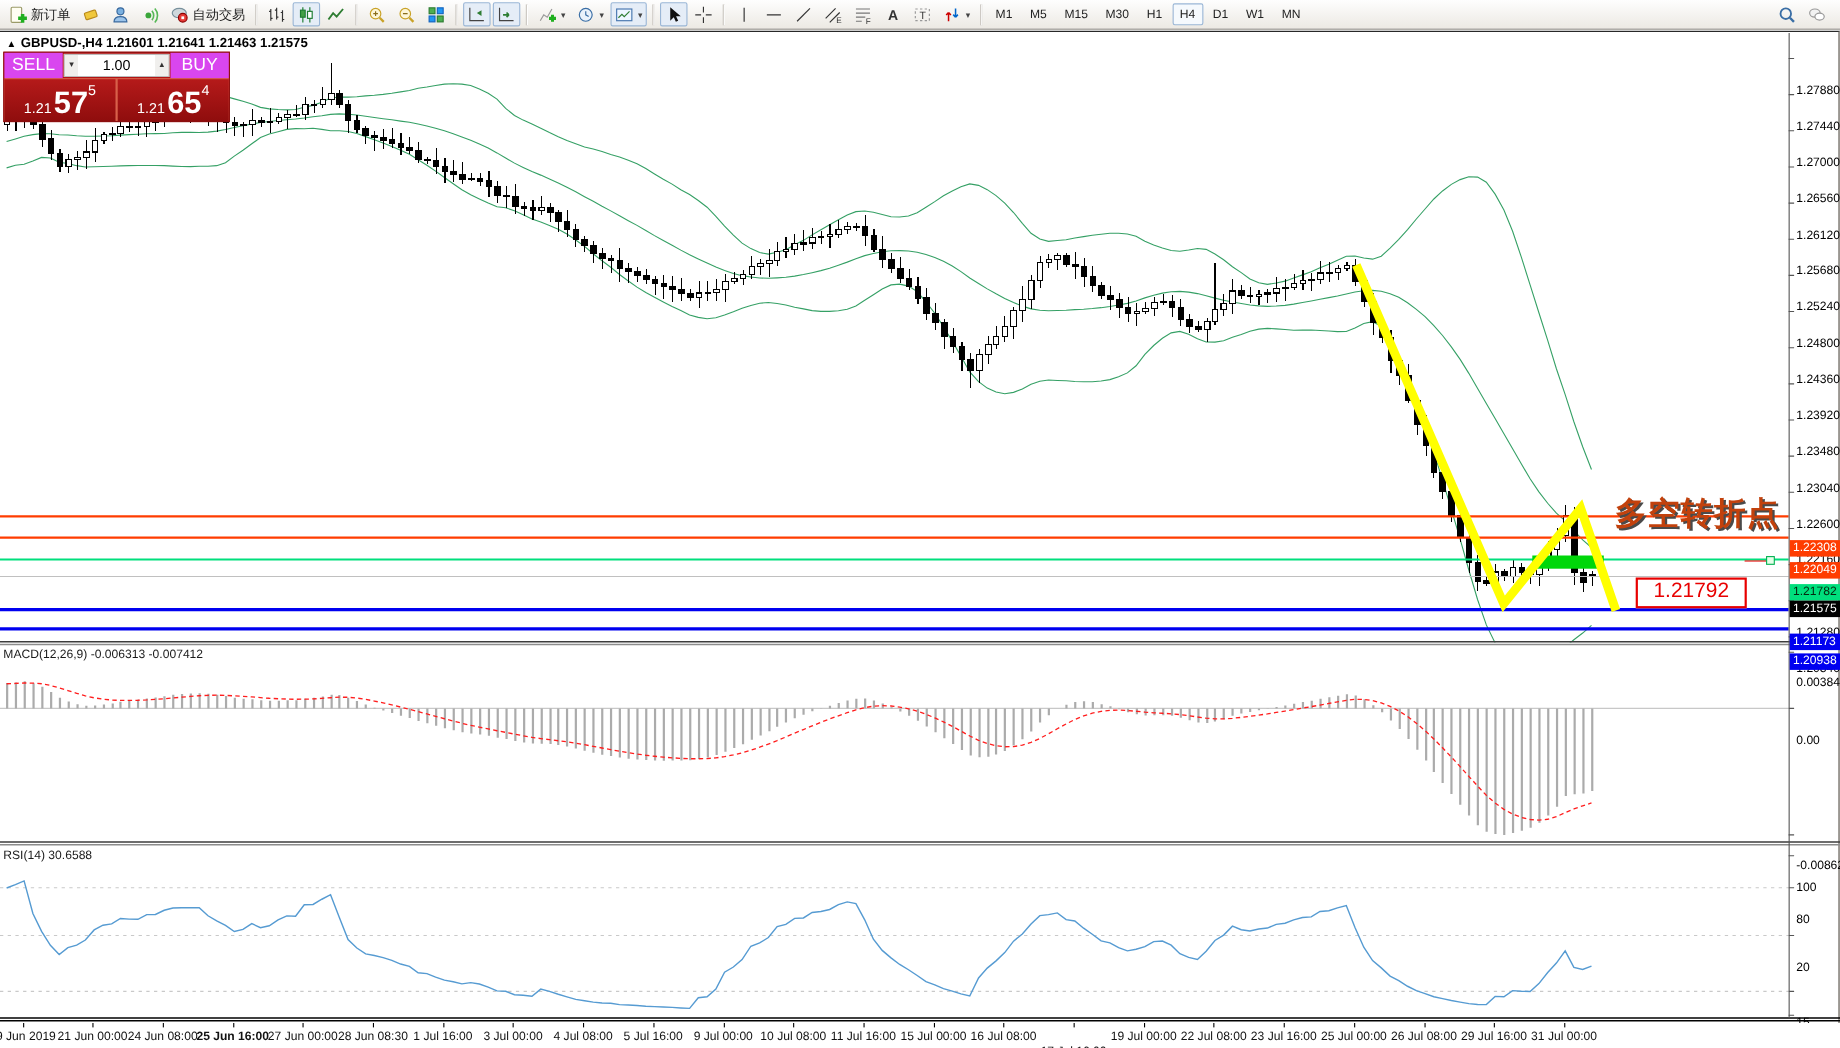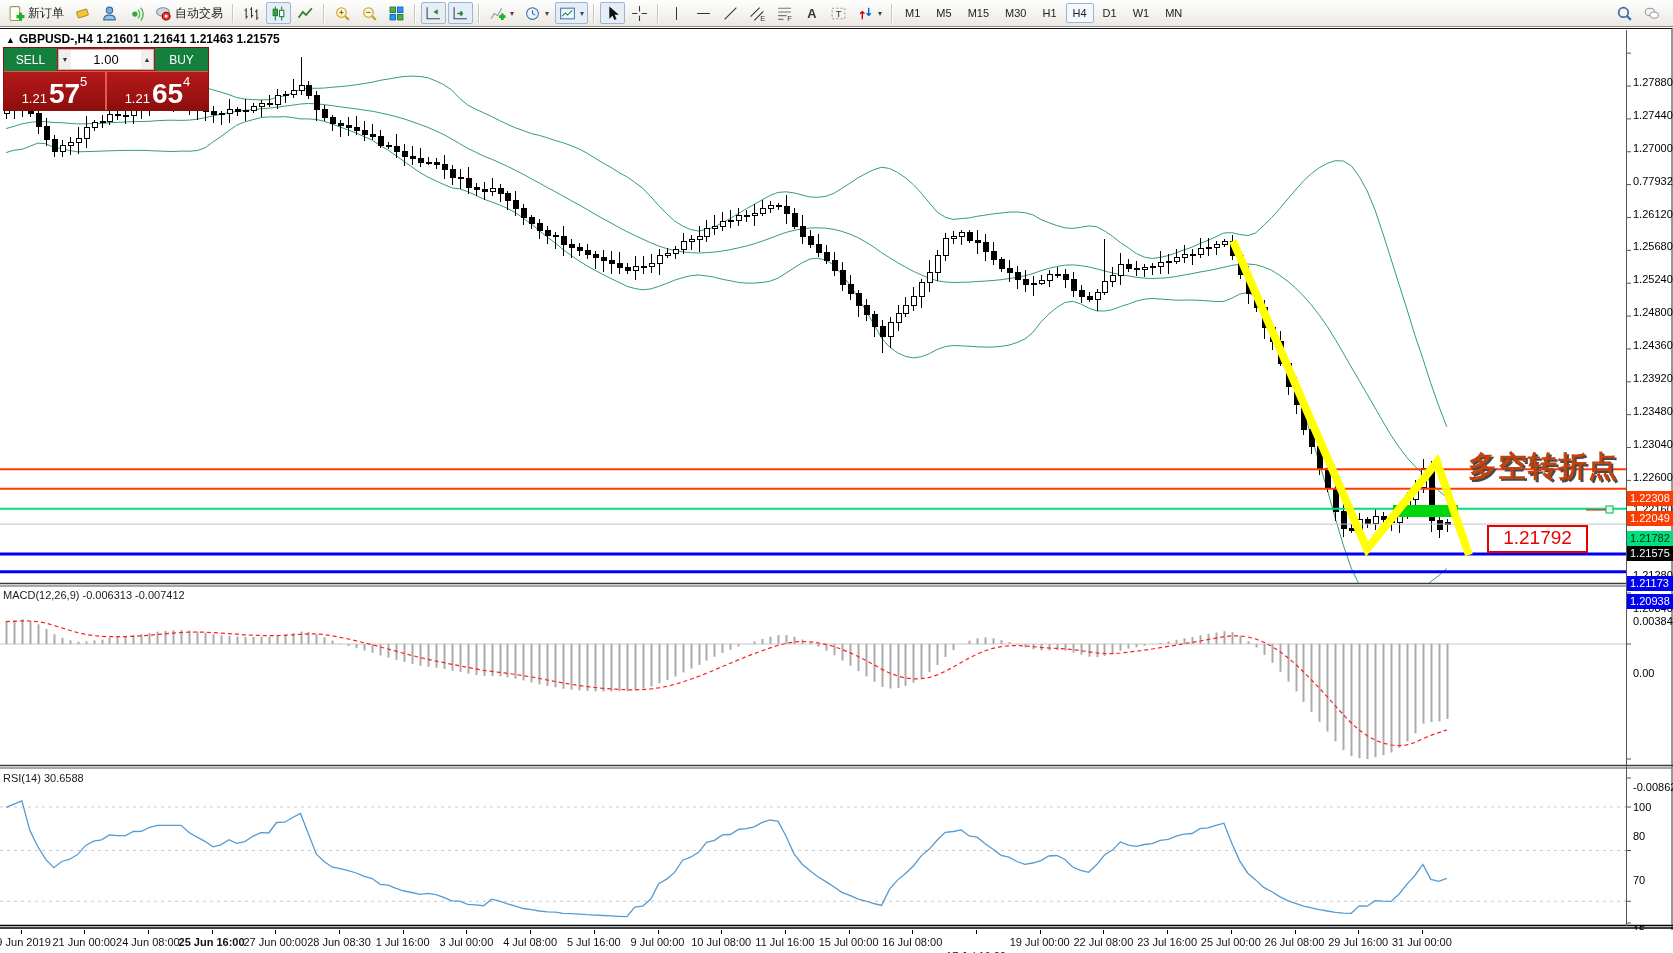--- a/index.html
+++ b/index.html
@@ -23,21 +23,21 @@
   #labels{position:absolute;left:0;top:0;width:1673px;height:925px;pointer-events:none}
   .axis-lbl{position:absolute;font-size:11px;line-height:14px;height:14px;color:#000;white-space:nowrap}
   .chip{position:absolute;font-size:11px;line-height:15px;height:15px;width:46px;text-align:left;padding-left:3px;white-space:nowrap}
   .time-lbl{position:absolute;font-size:11px;line-height:14px;color:#111;transform:translateX(-50%);white-space:nowrap}
   #chart-title{position:absolute;left:6px;top:3px;font-size:12px;font-weight:bold;color:#000;z-index:5}
   #chart-title .tri{font-size:9px;margin-right:4px;font-weight:normal}
   .pane-label{position:absolute;left:3px;font-size:11px;color:#1a1a1a;z-index:5}
   
   #trade-panel{position:absolute;left:3px;top:18px;width:204px;background:#b31414;border:1px solid #8c0f0f;z-index:10}
   .tp-row1{display:flex;height:23px}
-  .tp-btn{flex:0 0 53px;background:#15803d;color:#fff;border:none;font-size:12px;font-family:"Liberation Sans",sans-serif}
+  .tp-btn{flex:0 0 53px;background:#d946ef;color:#fff;border:none;font-size:16px;font-family:"Liberation Sans",sans-serif}
   .tp-spin{flex:1;display:flex;background:#fff;border:1px solid #bbb;box-sizing:border-box;margin:1px}
   .spin-btn{width:17px;border:none;background:#f0efed;color:#333;font-size:7px;padding:0}
   .tp-spin input{width:100%;min-width:0;border:none;outline:none;text-align:center;font-size:13px;font-family:"Liberation Sans",sans-serif}
   .tp-row2{display:flex;gap:2px;background:#d8604a;padding-top:1px}
   .tp-quote{flex:1;height:36px;background:linear-gradient(#b51a1a,#8f0d0d);color:#fff;display:flex;align-items:flex-end;justify-content:center;padding-bottom:2px}
   .q-small{font-size:13px;margin-right:2px;line-height:18px}
   .q-big{font-size:28px;font-weight:bold;line-height:28px}
   .q-sup{font-size:13px;line-height:13px;align-self:flex-start;margin-top:3px}
   
   #cn-note{position:absolute;font-size:29px;font-weight:bold;color:#00d800;letter-spacing:1px;
@@ -857,21 +857,21 @@
       <line x1="1626" y1="893" x2="1631" y2="893" stroke="#555"></line>
       <rect x="1393" y="475" width="65" height="12" fill="#00d70a"></rect>
       <polyline points="1233,211 1367,519 1437,432 1469,525" fill="none" stroke="#ffff00" stroke-width="8"></polyline>
       <line x1="1586" y1="480" x2="1607" y2="480" stroke="#e80000"></line>
       <rect x="1606" y="476" width="7" height="7" fill="#e4ffe9" stroke="#00b050"></rect>
     </svg>
   <div id="labels">
       <div class="axis-lbl" style="left: 1633px; top: 46.1549px; text-align: center;">1.27880</div>
       <div class="axis-lbl" style="left: 1633px; top: 79.02px;">1.27440</div>
       <div class="axis-lbl" style="left: 1633px; top: 111.885px;">1.27000</div>
-      <div class="axis-lbl" style="left: 1633px; top: 144.75px;">0.77932</div>
+      <div class="axis-lbl" style="left: 1633px; top: 144.75px;">1.26560</div>
       <div class="axis-lbl" style="left: 1633px; top: 177.615px;">1.26120</div>
       <div class="axis-lbl" style="left: 1633px; top: 210.48px;">1.25680</div>
       <div class="axis-lbl" style="left: 1633px; top: 243.345px;">1.25240</div>
       <div class="axis-lbl" style="left: 1633px; top: 276.21px;">1.24800</div>
       <div class="axis-lbl" style="left: 1633px; top: 309.075px;">1.24360</div>
       <div class="axis-lbl" style="left: 1633px; top: 341.94px;">1.23920</div>
       <div class="axis-lbl" style="left: 1633px; top: 374.805px;">1.23480</div>
       <div class="axis-lbl" style="left: 1633px; top: 407.67px;">1.23040</div>
       <div class="axis-lbl" style="left: 1633px; top: 440.535px;">1.22600</div>
       <div class="axis-lbl" style="left: 1633px; top: 473.4px;">1.22160</div>
@@ -882,21 +882,21 @@
       <div class="chip" style="left: 1627px; top: 481.691px; background: rgb(255, 60, 0); color: rgb(255, 255, 255);">1.22049</div>
       <div class="chip" style="left: 1627px; top: 501.634px; background: rgb(0, 223, 125); color: rgb(5, 40, 15);">1.21782</div>
       <div class="chip" style="left: 1627px; top: 517.096px; background: rgb(0, 0, 0); color: rgb(255, 255, 255);">1.21575</div>
       <div class="chip" style="left: 1627px; top: 547.123px; background: rgb(0, 0, 240); color: rgb(255, 255, 255);">1.21173</div>
       <div class="chip" style="left: 1627px; top: 564.676px; background: rgb(0, 0, 240); color: rgb(255, 255, 255);">1.20938</div>
       <div class="axis-lbl" style="left: 1633px; top: 585px;">0.003848</div>
       <div class="axis-lbl" style="left: 1633px; top: 637px;">0.00</div>
       <div class="axis-lbl" style="left: 1633px; top: 751px;">-0.008629</div>
       <div class="axis-lbl" style="left: 1633px; top: 771px;">100</div>
       <div class="axis-lbl" style="left: 1633px; top: 800px;">80</div>
-      <div class="axis-lbl" style="left: 1633px; top: 843.5px;">70</div>
+      <div class="axis-lbl" style="left: 1633px; top: 843.5px;">20</div>
       <div class="axis-lbl" style="left: 1633px; top: 894.25px;">15</div>
       <div class="axis-lbl" style="left: 1633px; top: 916px;">0</div>
     </div>
 
   <div id="chart-title">
     <span class="tri">▲</span><span>GBPUSD-,H4 1.21601 1.21641 1.21463 1.21575</span>
   </div>
 
   <div id="trade-panel">
     <div class="tp-row1">

